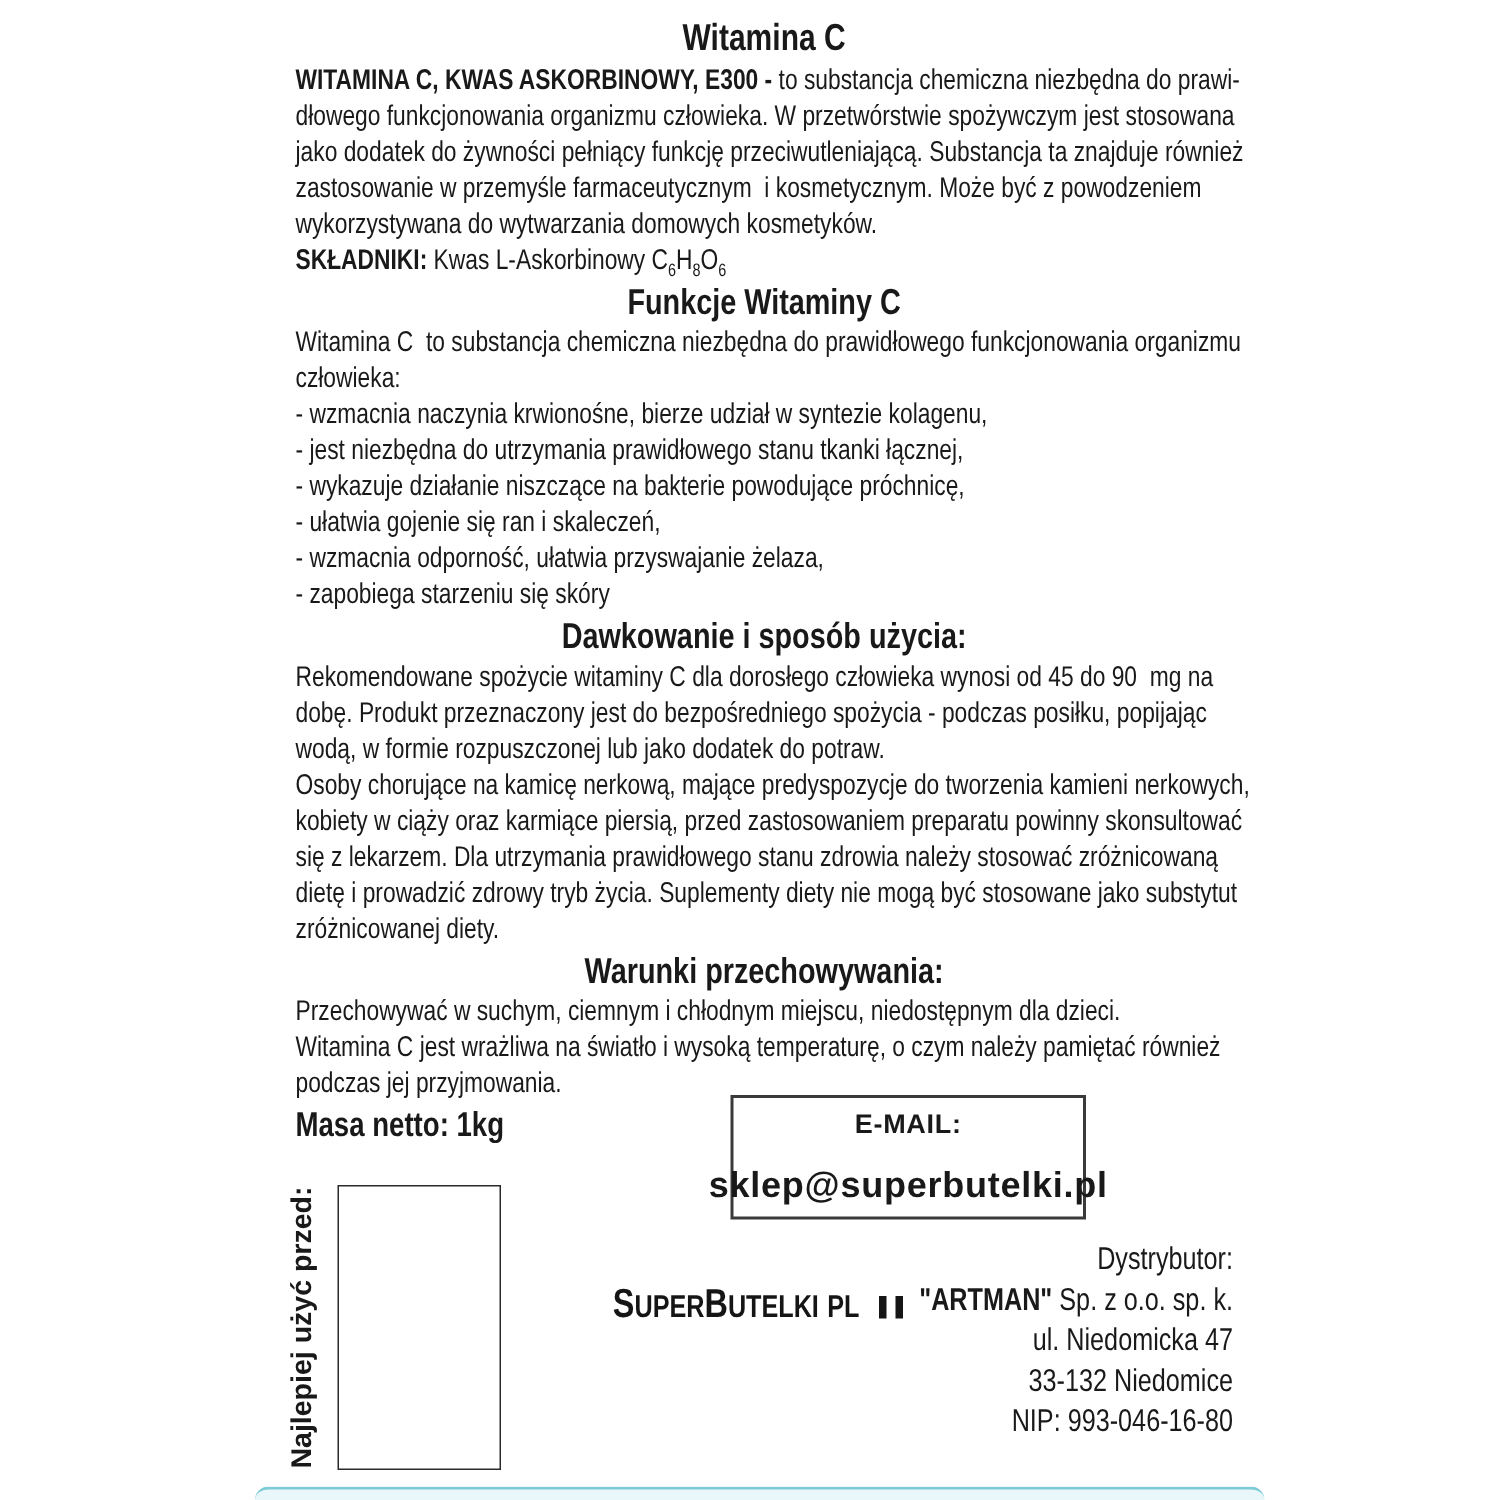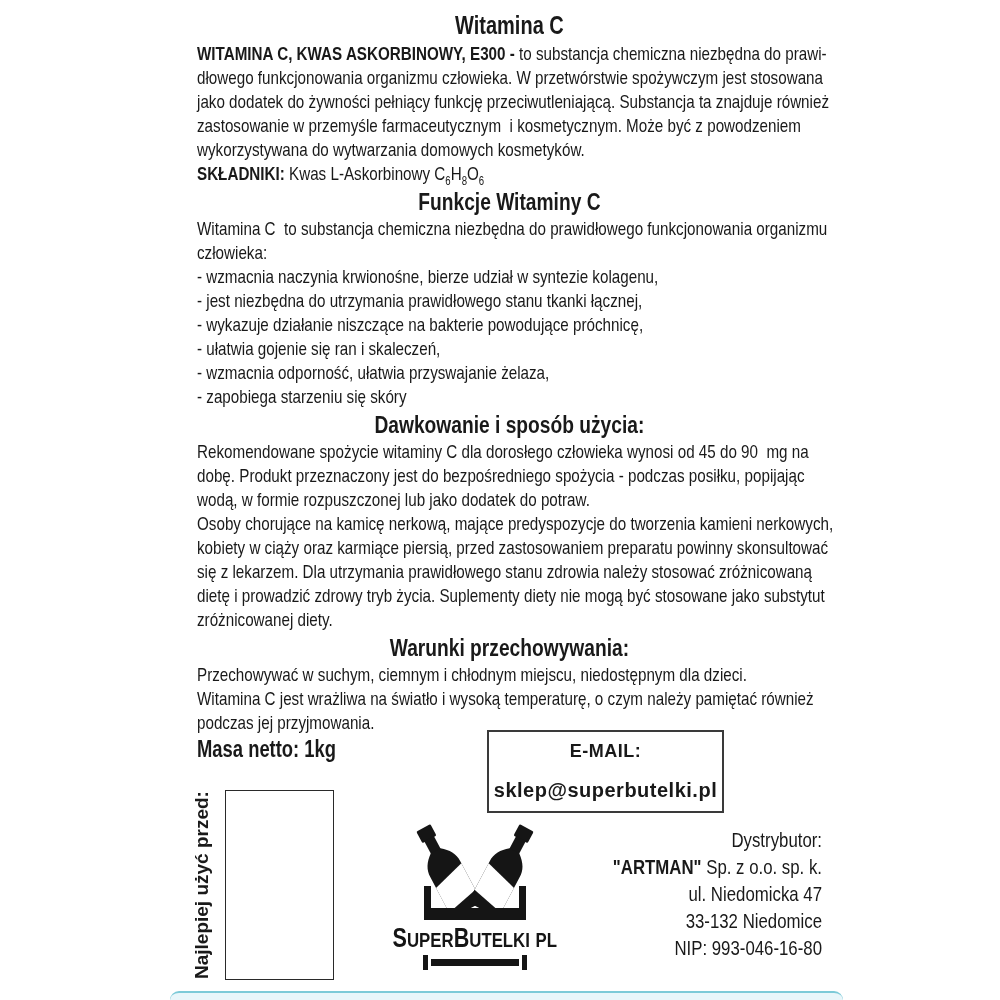--- a/index.html
+++ b/index.html
@@ -16,29 +16,29 @@
   sub.fsub{font-size:12px;line-height:0;}
   
   .masa-wrap{position:absolute;left:197px;top:736px;width:400px;transform:scaleX(0.8);
              transform-origin:0 0;}
   .masa{font-size:23px;font-weight:bold;white-space:pre;}
   
   .email-box{position:absolute;left:487px;top:730px;width:233px;height:79px;
              border:2px solid #3a3a3a;background:#fff;display:flex;flex-direction:column;
              align-items:center;justify-content:center;gap:17px;}
   .email-label{font-weight:bold;font-size:18px;letter-spacing:0.5px;}
-  .email-addr{font-weight:bold;font-size:20px;letter-spacing:0.5px;}
+  .email-addr{font-weight:bold;font-size:24px;letter-spacing:0.5px;}
   
   .bb-text{position:absolute;left:191px;top:791px;height:188px;writing-mode:vertical-rl;
            transform:rotate(180deg);font-weight:bold;font-size:19px;white-space:nowrap;
            display:flex;align-items:center;}
   .bb-box{position:absolute;left:225px;top:790px;width:107px;height:188px;
           border:1.5px solid #2a2a2a;background:#fff;}
   
-  .logo{position:absolute;left:388px;top:816px;width:174px;display:flex;flex-direction:column;
+  .logo{position:absolute;left:388px;top:816px;width:174px;display:flex;flex-direction:row;
         align-items:center;}
   .logo-text{white-space:nowrap;font-weight:bold;color:#151515;transform:scaleX(0.8);
              transform-origin:50% 0;margin-top:1px;}
   .lg-big{font-size:27px;}
   .lg-small{font-size:21px;}
   .lg-gap{display:inline-block;width:7px;}
   .logo-bar{position:relative;width:88px;height:7px;background:#151515;margin-top:5px;}
   .logo-bar::before,.logo-bar::after{content:"";position:absolute;top:-4px;width:5px;height:15px;
              background:#151515;}
   .logo-bar::before{left:-8px;}

